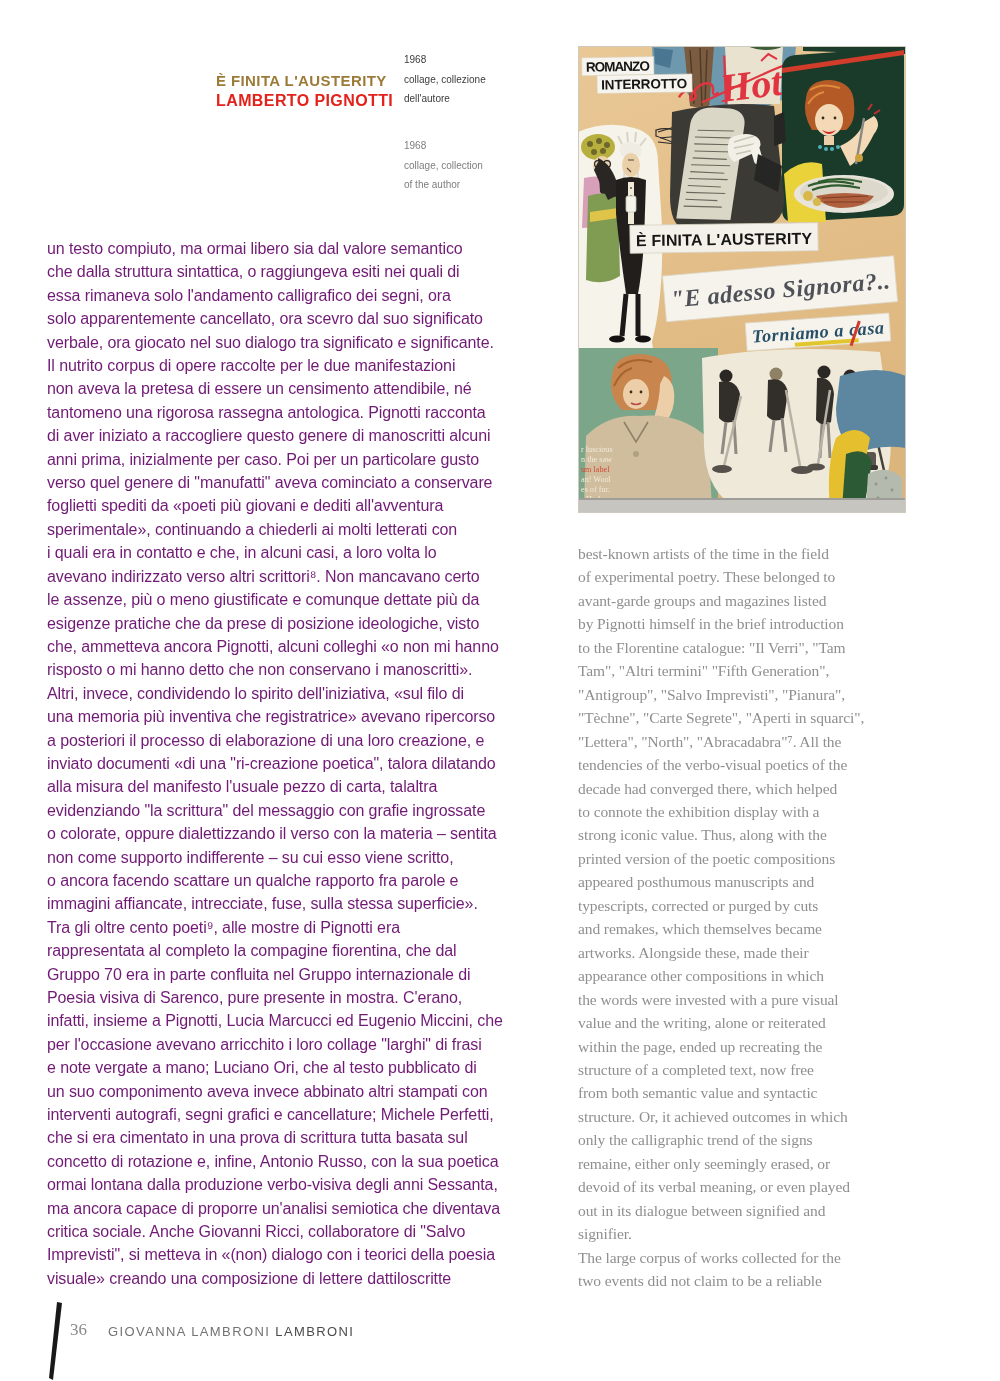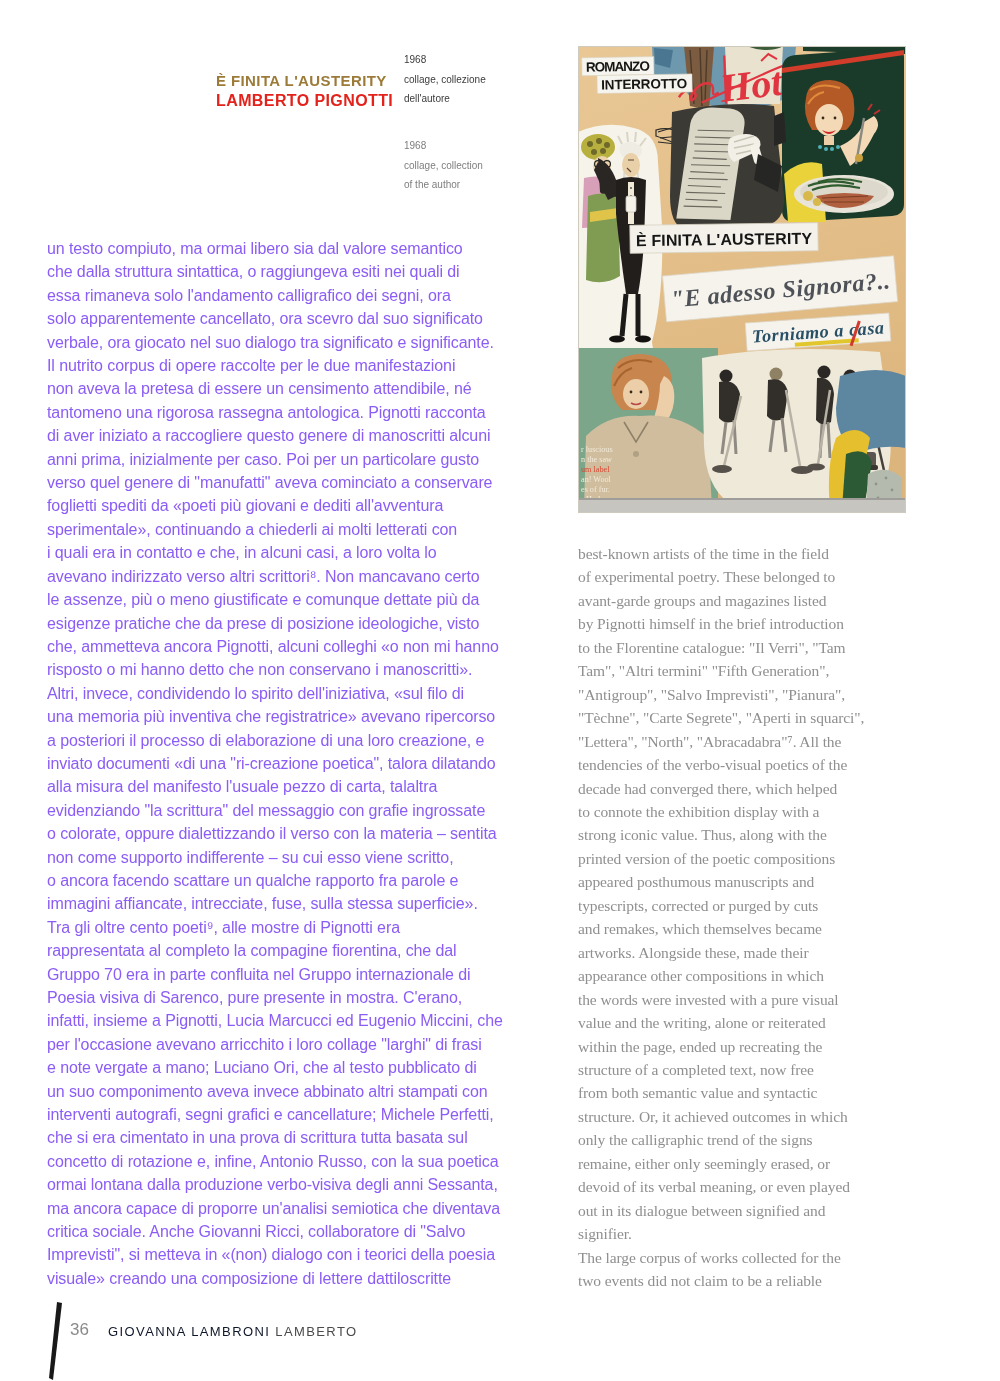--- a/index.html
+++ b/index.html
@@ -5,27 +5,27 @@
   html,body{margin:0;padding:0;background:#ffffff;}
   .page{position:relative;width:1000px;height:1381px;background:#ffffff;overflow:hidden;
         font-family:"Liberation Sans","DejaVu Sans",sans-serif;}
   .abs{position:absolute;}
   .artist{left:216px;top:49px;font-size:16px;font-weight:bold;letter-spacing:.4px;color:#e3221b;margin-top:43px;}
   .work-title{left:216px;top:72px;font-size:15px;font-weight:bold;letter-spacing:.4px;color:#9c7b39;}
   .caption{left:404px;width:170px;font-size:10px;line-height:19.5px;white-space:pre-line;}
   .caption-it{top:50px;color:#3c3c3c;}
   .caption-en{top:136px;color:#7e7e7e;}
   .col-left{left:47px;top:237px;width:522px;font-size:16px;line-height:23.4px;
-            letter-spacing:-0.1px;color:#8b5cf6;white-space:pre-line;}
+            letter-spacing:-0.1px;color:#701a75;white-space:pre-line;}
   .col-right{left:578px;top:542px;width:346px;font-size:15.5px;line-height:23.45px;
              letter-spacing:-0.1px;color:#8f8f8f;white-space:pre-line;font-family:Liberation Serif, serif;}
   .artwork{left:578px;top:46px;width:328px;height:467px;margin:0;}
-  .footer-num{left:70px;top:1320px;font-size:17px;color:#8a8a8a;}
+  .footer-num{left:70px;top:1320px;font-size:17px;color:#8a8a8a;font-family:Liberation Serif, serif;}
   .footer-names{left:108px;top:1324px;font-size:13px;letter-spacing:1.4px;color:#4a4a4a;}
-  .footer-names .gold{color:#0f172a;}
+  .footer-names .gold{color:#737373;}
   .slash{left:44px;top:1302px;}
   svg text{user-select:none;}
   .sans-b{font-family:"Liberation Sans","DejaVu Sans",sans-serif;font-weight:bold;}
   .script{font-family:"Liberation Serif","DejaVu Serif",serif;font-style:italic;font-weight:bold;}
 </style>
 </head>
 <body>
 
 <div class="page">
 
@@ -343,16 +343,16 @@
 
   <div class="abs slash">
     <svg width="24" height="80" viewBox="0 0 24 80">
       <polygon points="13,0 18,1 9,78 5,76" fill="#191919"></polygon>
     </svg>
   </div>
   <div class="abs footer-num">36</div>
   <div class="abs footer-names">
     <span class="gold">GIOVANNA LAMBRONI</span>
     <span> </span>
-    <span>LAMBERTO</span>
+    <span>LAMBRONI</span>
   </div>
 
 </div>
 
 </body></html>

